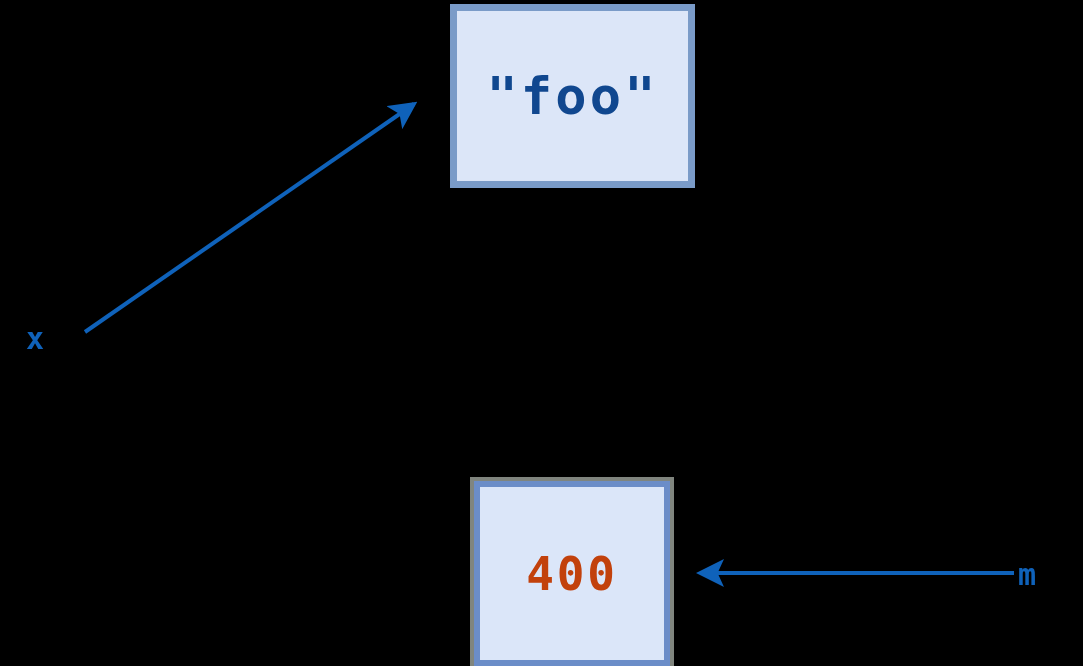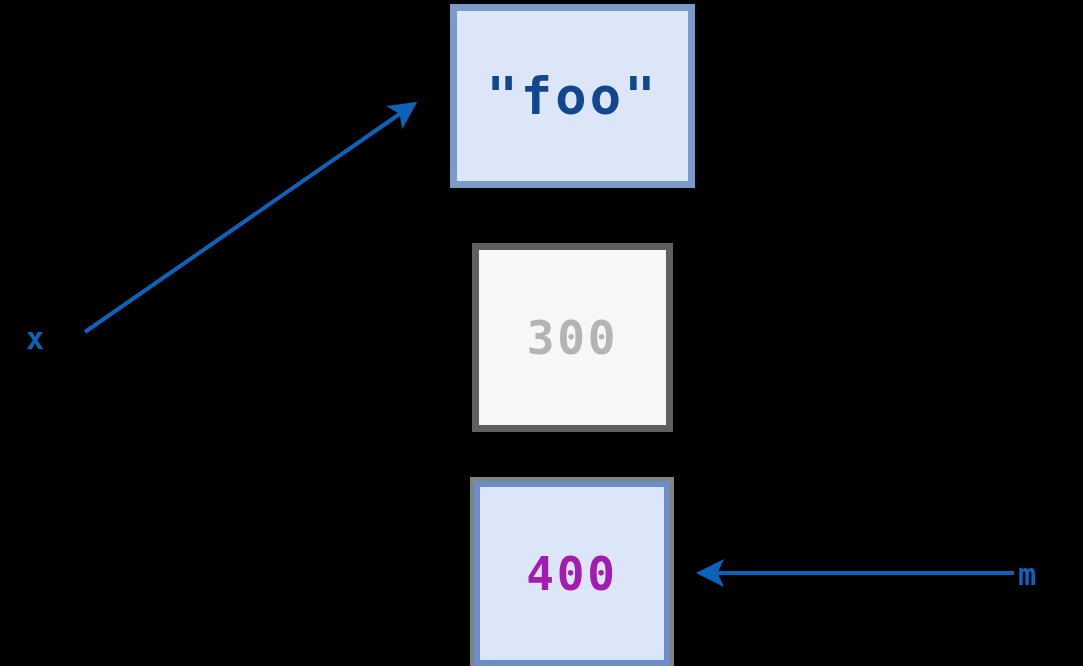--- a/index.html
+++ b/index.html
@@ -61,21 +61,21 @@
   
   .node-int {
     left: 474px;
     top: 481px;
     width: 196px;
     height: 185px;
     background: #dbe6f9;
     border: 6px solid #6b8dc8;
     outline: 4px solid #80857e;
     outline-offset: 0px;
-    color: #a21caf;
+    color: #c2410c;
     font-size: 46px;
   }
   .edge-label {
     position: absolute;
     color: #0f62ba;
     font-family: "DejaVu Sans Mono", "Liberation Mono", monospace;
     font-weight: bold;
     font-size: 30px;
     line-height: 1;
     white-space: nowrap;
@@ -95,21 +95,20 @@
       </marker>
     </defs>
 
     <line x1="85" y1="332" x2="414" y2="104" stroke="#0f62ba" stroke-width="4" marker-end="url(#arrowhead-blue)"></line>
 
     <line x1="1014" y1="573" x2="700" y2="573" stroke="#0f62ba" stroke-width="4" marker-end="url(#arrowhead-blue)"></line>
   </svg>
 
   <div class="node node-string">"foo"</div>
 
-  <div class="node node-stale">300</div>
 
   <div class="node node-int">400</div>
 
   <div class="edge-label label-left">x</div>
 
   <div class="edge-label label-right">m</div>
 
 </div>
 
 </body></html>

